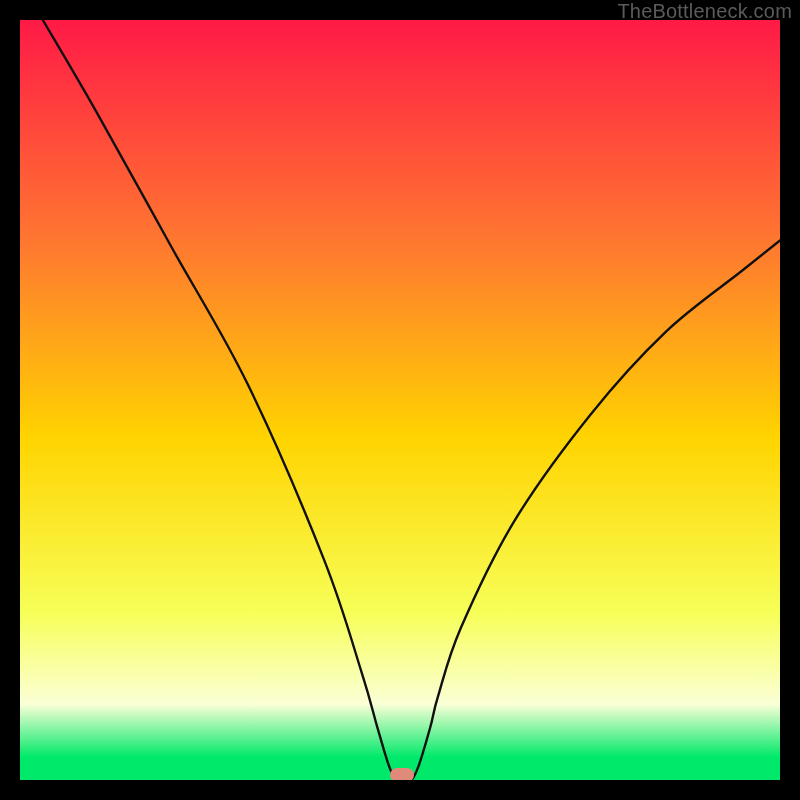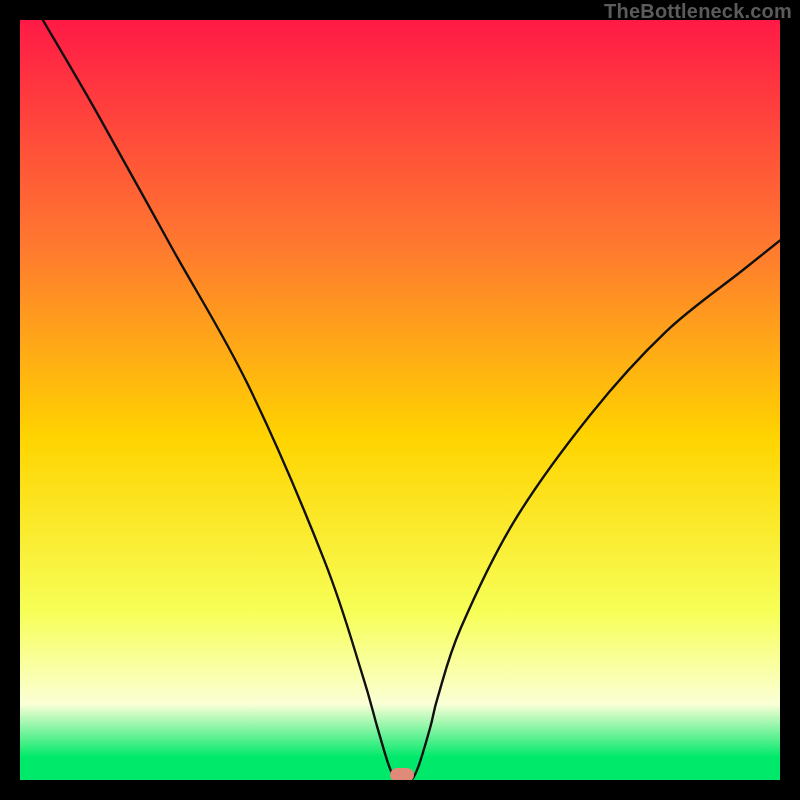--- a/index.html
+++ b/index.html
@@ -38,21 +38,21 @@
     top: 0;
     width: 100%;
     height: 100%;
   }
   .attribution {
     position: absolute;
     top: 0px;
     right: 8px;
     font-family: Arial, Helvetica, sans-serif;
     font-size: 20px;
-    font-weight: 700;
+    font-weight: 400;
     color: #5b5b5b;
     letter-spacing: 0.2px;
   }
   .marker {
     position: absolute;
     width: 24px;
     height: 14px;
     border-radius: 7px;
     transform: translate(-50%, -50%);
   }

